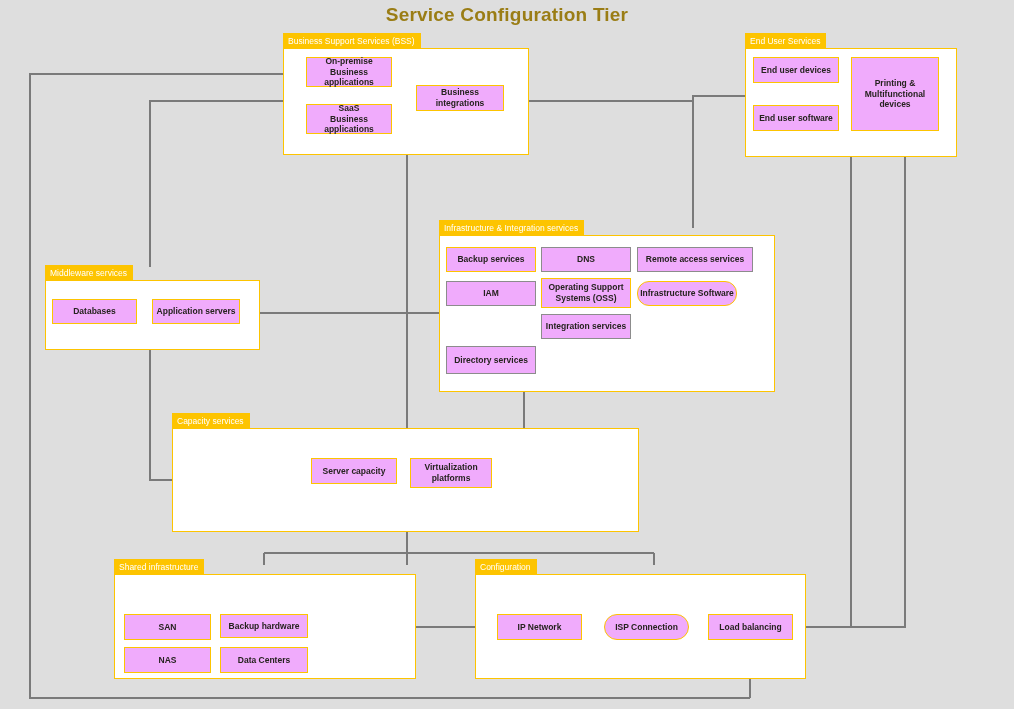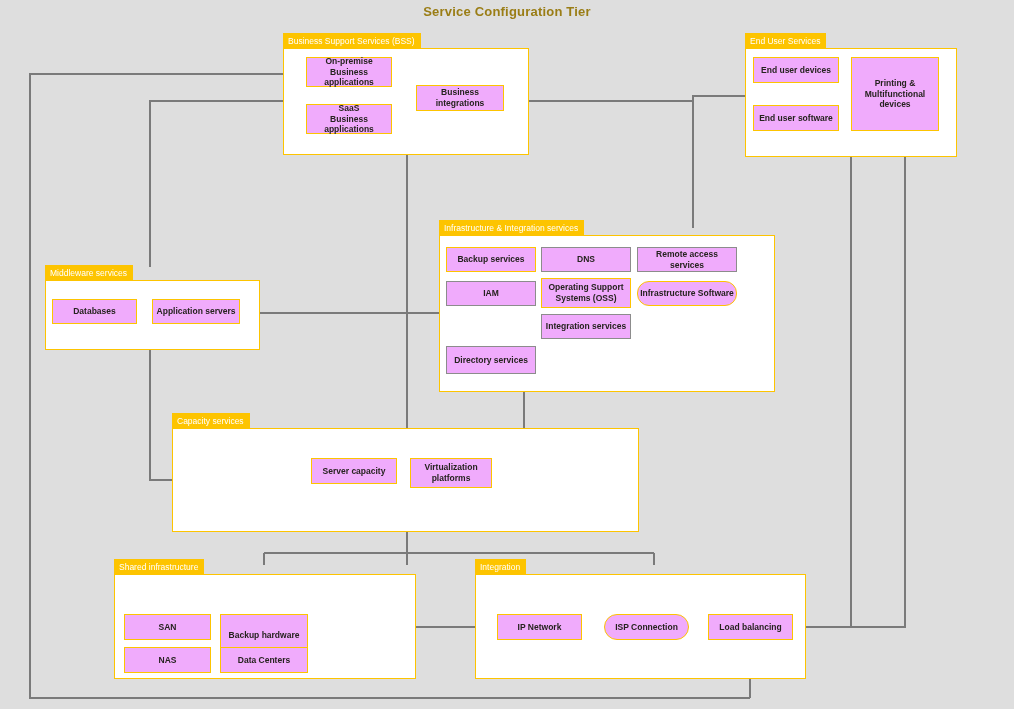--- a/index.html
+++ b/index.html
@@ -16,21 +16,21 @@
     background:#dedede;
     border-right:6px solid #ffffff;
     border-bottom:6px solid #ffffff;
     box-sizing:content-box;
     overflow:hidden;
   }
   #title{
     position:absolute;
     left:0;top:4px;width:1014px;
     text-align:center;
-    font-size:13px;
+    font-size:19px;
     font-weight:bold;
     color:#9a7d15;
     letter-spacing:.2px;
   }
   
   #wires{position:absolute;left:0;top:0;width:1014px;height:709px;pointer-events:none;}
   
   .group{position:absolute;box-sizing:border-box;}
   .group-body{
     position:absolute;left:0;right:0;top:15px;bottom:0;
@@ -123,21 +123,21 @@
     <div class="node" style="left:106px;top:24px;width:88px;height:74px;white-space:pre-line;">Printing &amp;
 Multifunctional
 devices</div>
   </div>
 
   <div class="group" style="left:439px;top:220px;width:336px;height:172px;">
     <div class="group-label">Infrastructure &amp; Integration services</div>
     <div class="group-body"></div>
     <div class="node" style="left:7px;top:27px;width:90px;height:25px;">Backup services</div>
     <div class="node gray" style="left:102px;top:27px;width:90px;height:25px;">DNS</div>
-    <div class="node gray" style="left:198px;top:27px;width:100px;height:25px;">Remote access services</div>
+    <div class="node gray" style="left:198px;top:27px;width:116px;height:25px;">Remote access services</div>
     <div class="node gray" style="left:7px;top:61px;width:90px;height:25px;">IAM</div>
     <div class="node" style="left:102px;top:58px;width:90px;height:30px;white-space:pre-line;">Operating Support
 Systems (OSS)</div>
     <div class="node" style="left:198px;top:61px;width:100px;height:25px;border-radius:12px;">Infrastructure Software</div>
     <div class="node gray" style="left:7px;top:94px;width:90px;height:28px;margin-top:32px;">Directory services</div>
     <div class="node gray" style="left:102px;top:94px;width:90px;height:25px;">Integration services</div>
   </div>
 
   <div class="group" style="left:45px;top:265px;width:215px;height:85px;">
     <div class="group-label">Middleware services</div>
@@ -151,26 +151,26 @@
     <div class="group-body"></div>
     <div class="node" style="left:139px;top:45px;width:86px;height:26px;">Server capacity</div>
     <div class="node" style="left:238px;top:45px;width:82px;height:30px;white-space:pre-line;">Virtualization
 platforms</div>
   </div>
 
   <div class="group" style="left:114px;top:559px;width:302px;height:120px;">
     <div class="group-label">Shared infrastructure</div>
     <div class="group-body"></div>
     <div class="node" style="left:10px;top:55px;width:87px;height:26px;">SAN</div>
-    <div class="node" style="left:106px;top:55px;width:88px;height:43px;">Backup hardware</div>
+    <div class="node" style="left:106px;top:55px;width:88px;height:24px;">Backup hardware</div>
     <div class="node" style="left:10px;top:88px;width:87px;height:26px;">NAS</div>
     <div class="node" style="left:106px;top:88px;width:88px;height:26px;">Data Centers</div>
   </div>
 
   <div class="group" style="left:475px;top:559px;width:331px;height:120px;">
-    <div class="group-label">Integration</div>
+    <div class="group-label">Configuration</div>
     <div class="group-body"></div>
     <div class="node" style="left:22px;top:55px;width:85px;height:26px;">IP Network</div>
     <div class="node" style="left:129px;top:55px;width:85px;height:26px;border-radius:13px;">ISP Connection</div>
     <div class="node" style="left:233px;top:55px;width:85px;height:26px;">Load balancing</div>
   </div>
 
 </div>
 
 </body></html>

